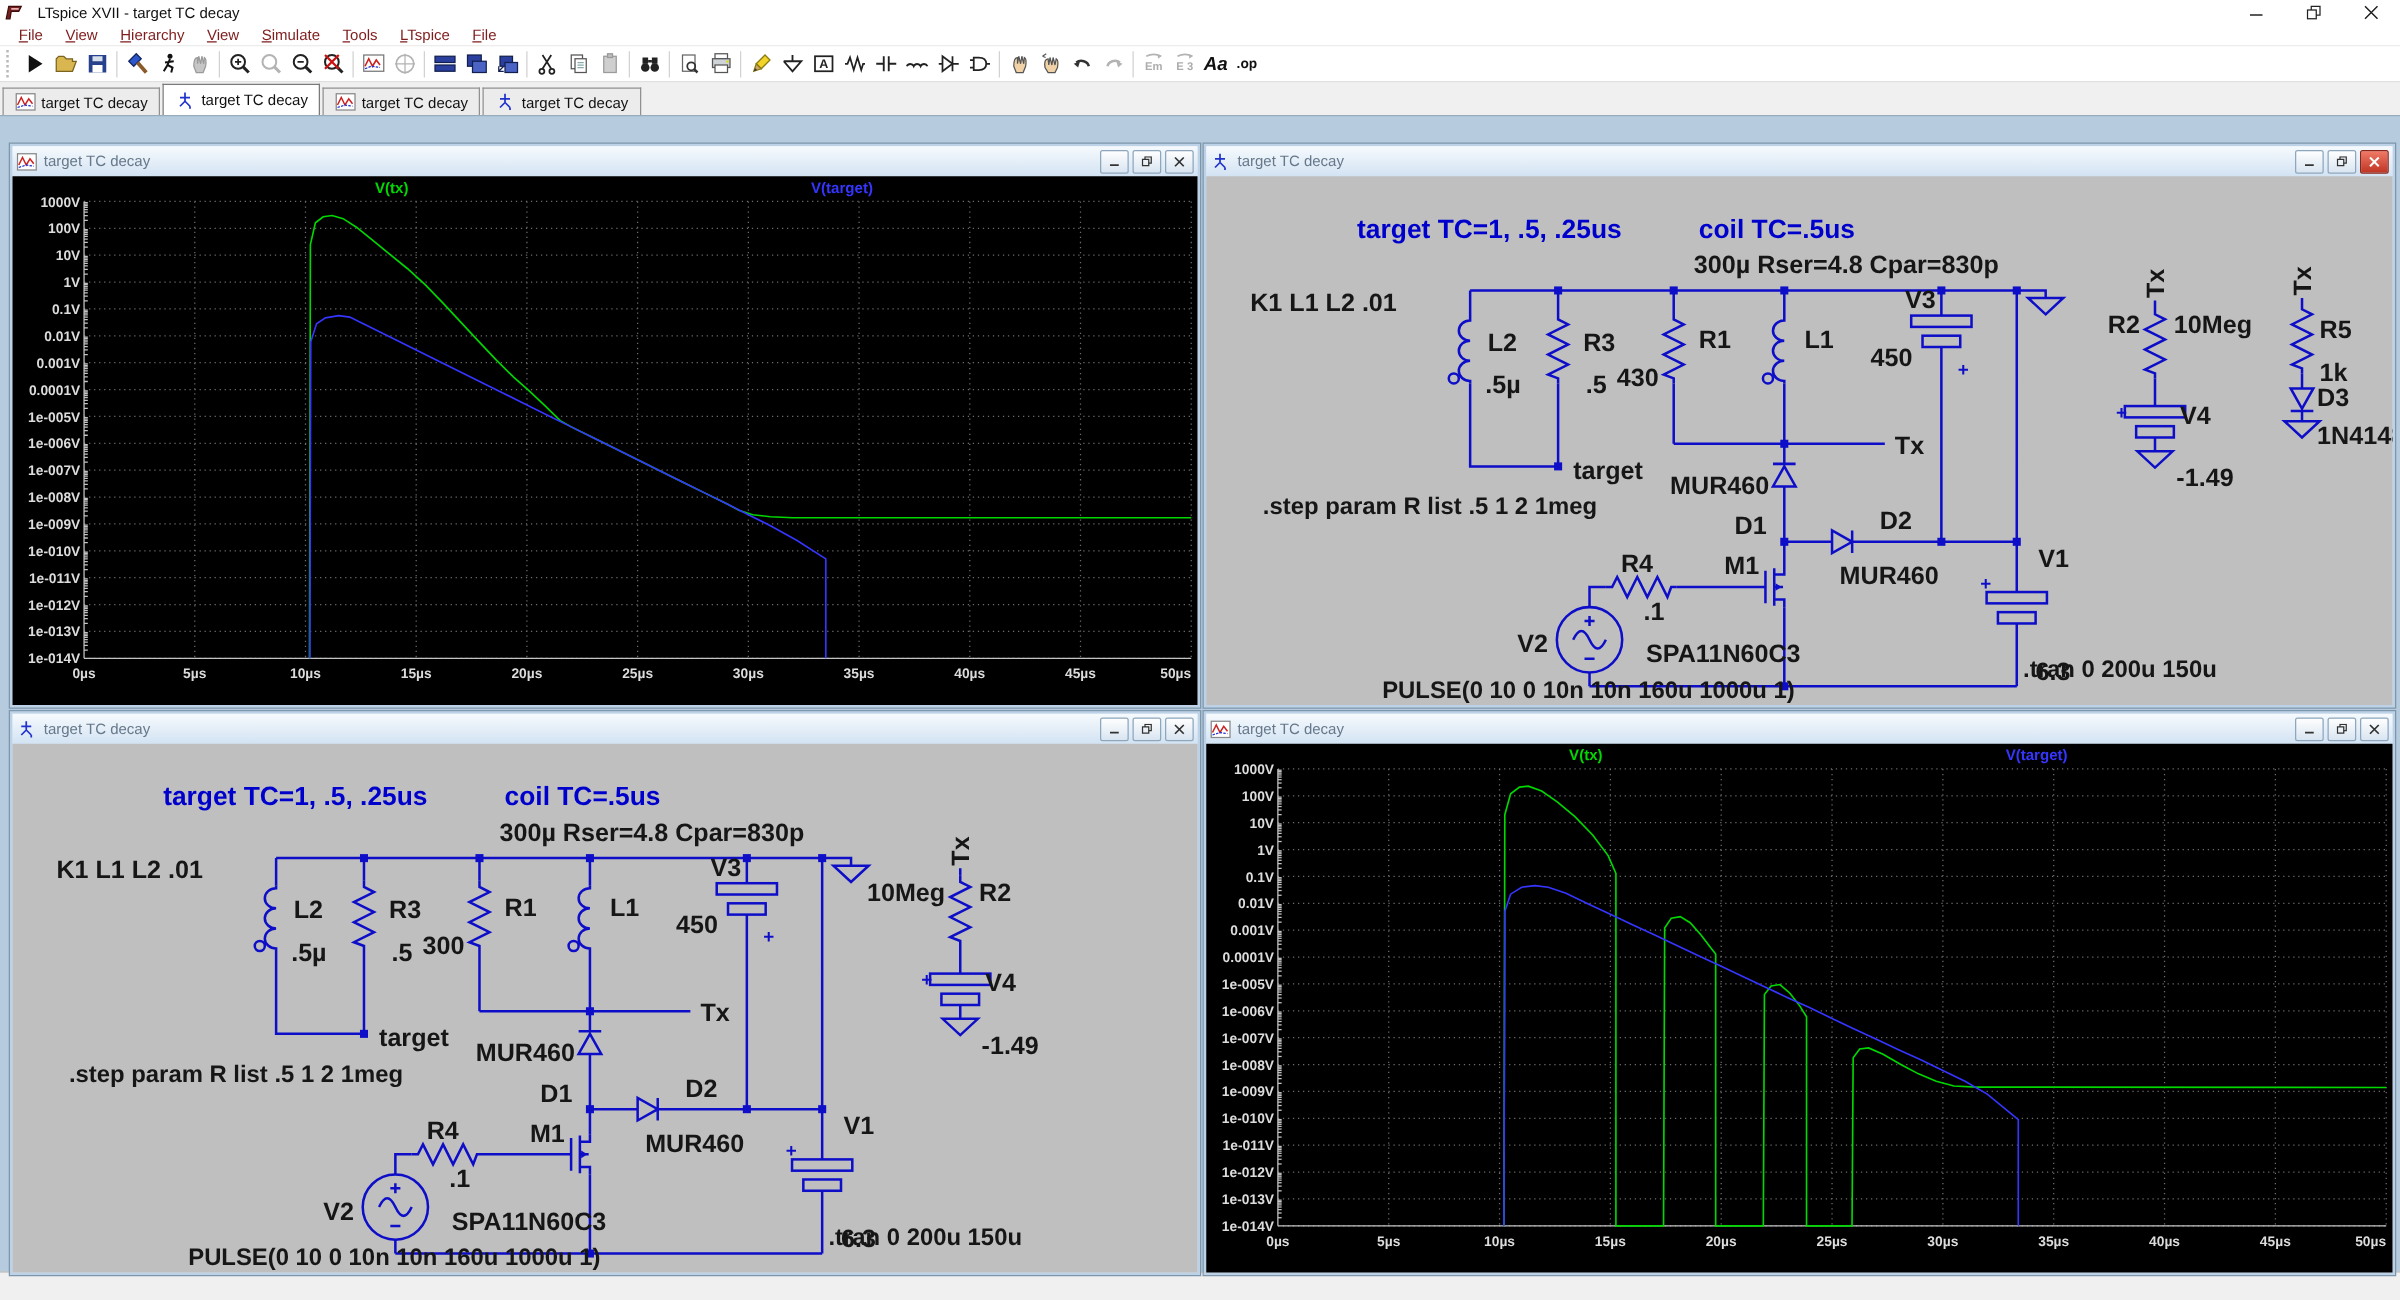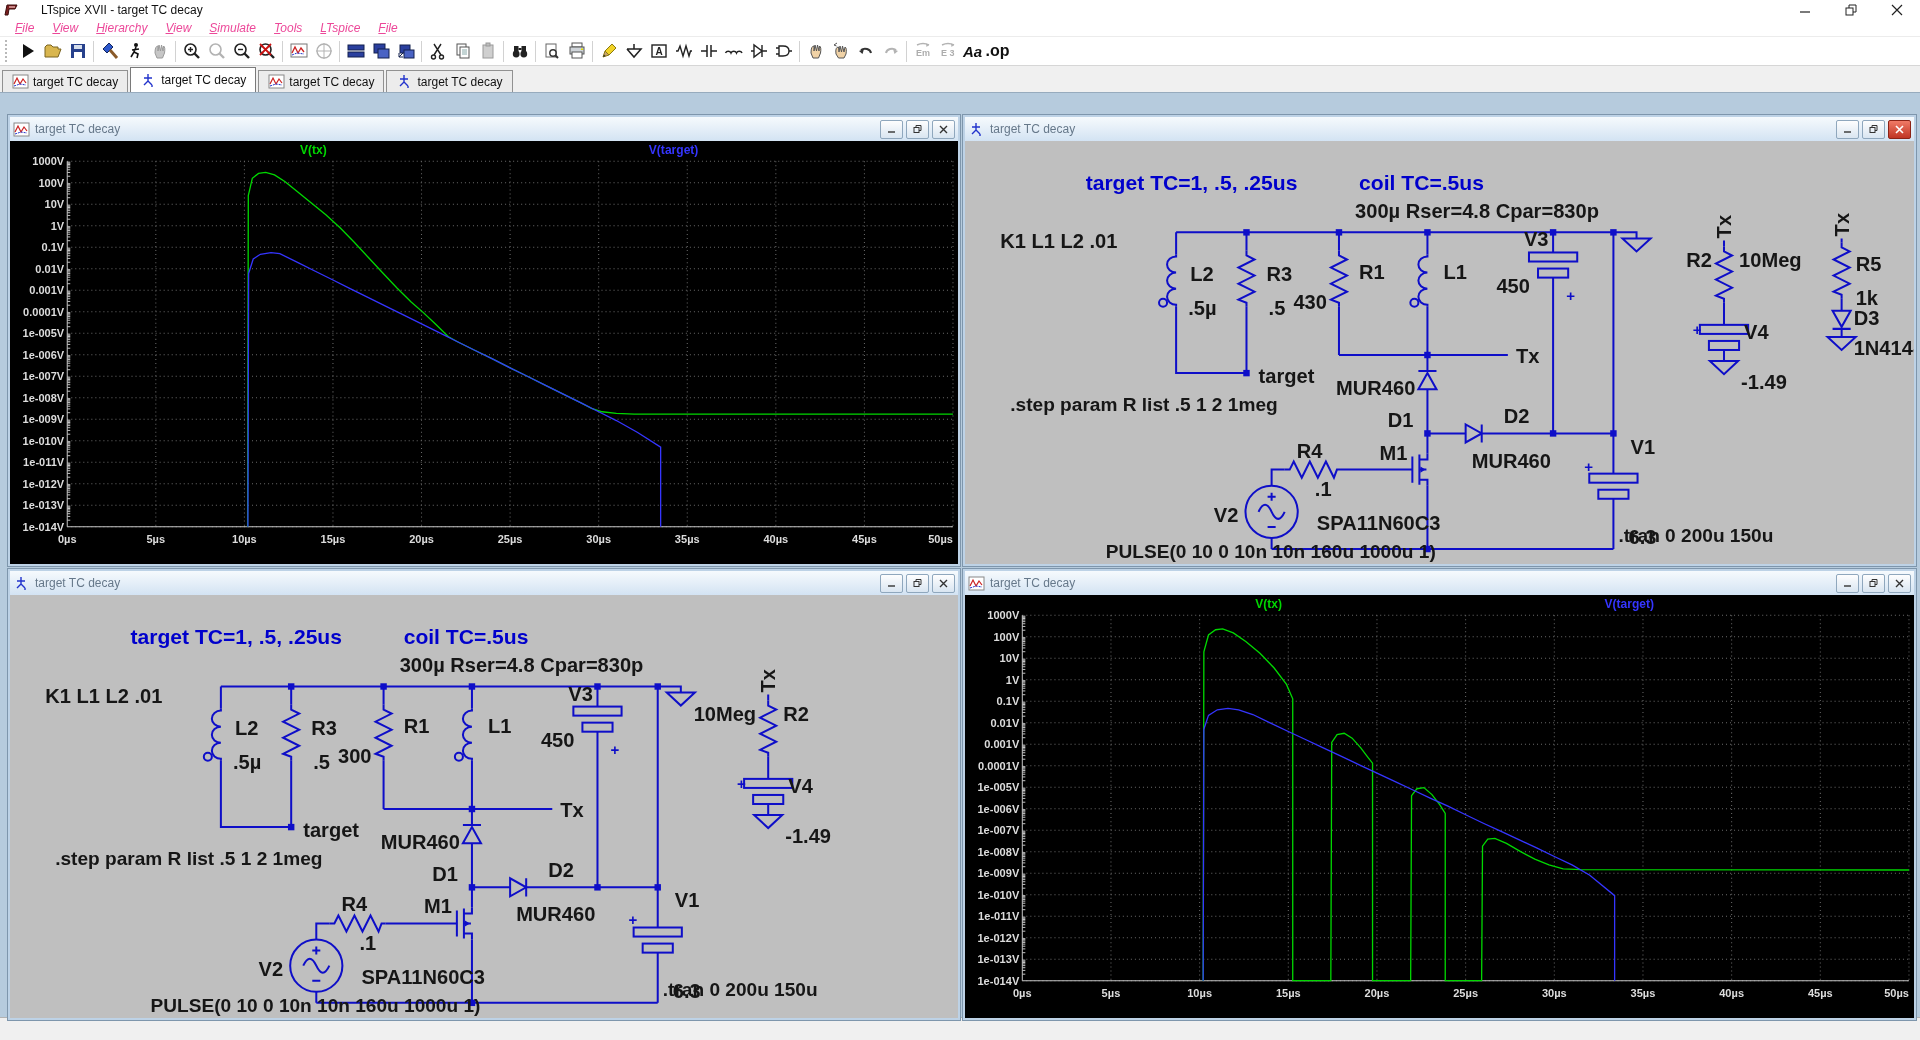--- a/index.html
+++ b/index.html
@@ -1,29 +1,29 @@
 <!DOCTYPE html>
 <html><head>
 <meta charset="utf-8">
 <style>
   html,body{margin:0;padding:0;width:1920px;height:1040px;overflow:hidden;
     font-family:"Liberation Sans",sans-serif;background:#fff;-webkit-font-smoothing:antialiased;}
   
   .titlebar{height:20px;display:flex;align-items:center;background:#fff;padding-left:4px;}
-  .titlebar .apptitle{font-size:12px;color:#111;margin-left:21px;flex:1;}
+  .titlebar .apptitle{font-size:12px;color:#111;margin-left:10px;flex:1;}
   .wctl{width:46px;height:20px;display:flex;align-items:center;justify-content:center;}
   .menubar{height:16px;display:flex;align-items:center;background:#fff;padding-left:6px;}
-  .menubar span{display:inline-block;font-size:12px;color:#ec4899;padding:0 9px;font-style:italic;}
+  .menubar span{display:inline-block;font-size:12px;color:#7f1d1d;padding:0 9px;}
   .menubar span::first-letter{text-decoration:underline;}
   .toolbar{height:28px;display:flex;align-items:center;background:#fff;
     border-top:1px solid #ececec;border-bottom:1px solid #d6d6d6;padding-left:2px;}
   .grip{width:5px;height:22px;margin:0 3px;border-left:2px dotted #b9b9b9;}
   .tbtn{width:25px;height:24px;display:flex;align-items:center;justify-content:center;}
   .sep{width:1px;height:21px;background:#d2d2d2;margin:0 3px;}
-  .ticon-txt{font-weight:bold;font-size:16px;color:#111;}
+  .ticon-txt{font-weight:bold;font-size:11px;color:#111;}
   .tabbar{height:26px;background:#f0f0f0;display:flex;align-items:flex-end;padding-left:2px;}
   .tab{height:21px;display:flex;align-items:center;gap:4px;padding:0 9px;margin-right:2px;
     background:#ececec;border:1px solid #919191;border-bottom:none;font-size:12px;color:#111;}
   .tab.active{background:#fff;height:24px;border-color:#7a7a7a;}
   
   .mdi{position:relative;height:924px;background:#b6cbdd;border-top:1px solid #97abbd;}
   .cw{position:absolute;border:2px solid #bdd2e6;outline:1px solid #7e96ac;background:#d7e5f2;}
   .cw-title{height:24px;display:flex;align-items:center;padding:0 3px;
     background:linear-gradient(#f6fafd,#d3e3f3);font-size:12px;color:#66788a;}
   .cw-title .t{flex:1;margin-left:5px;}

